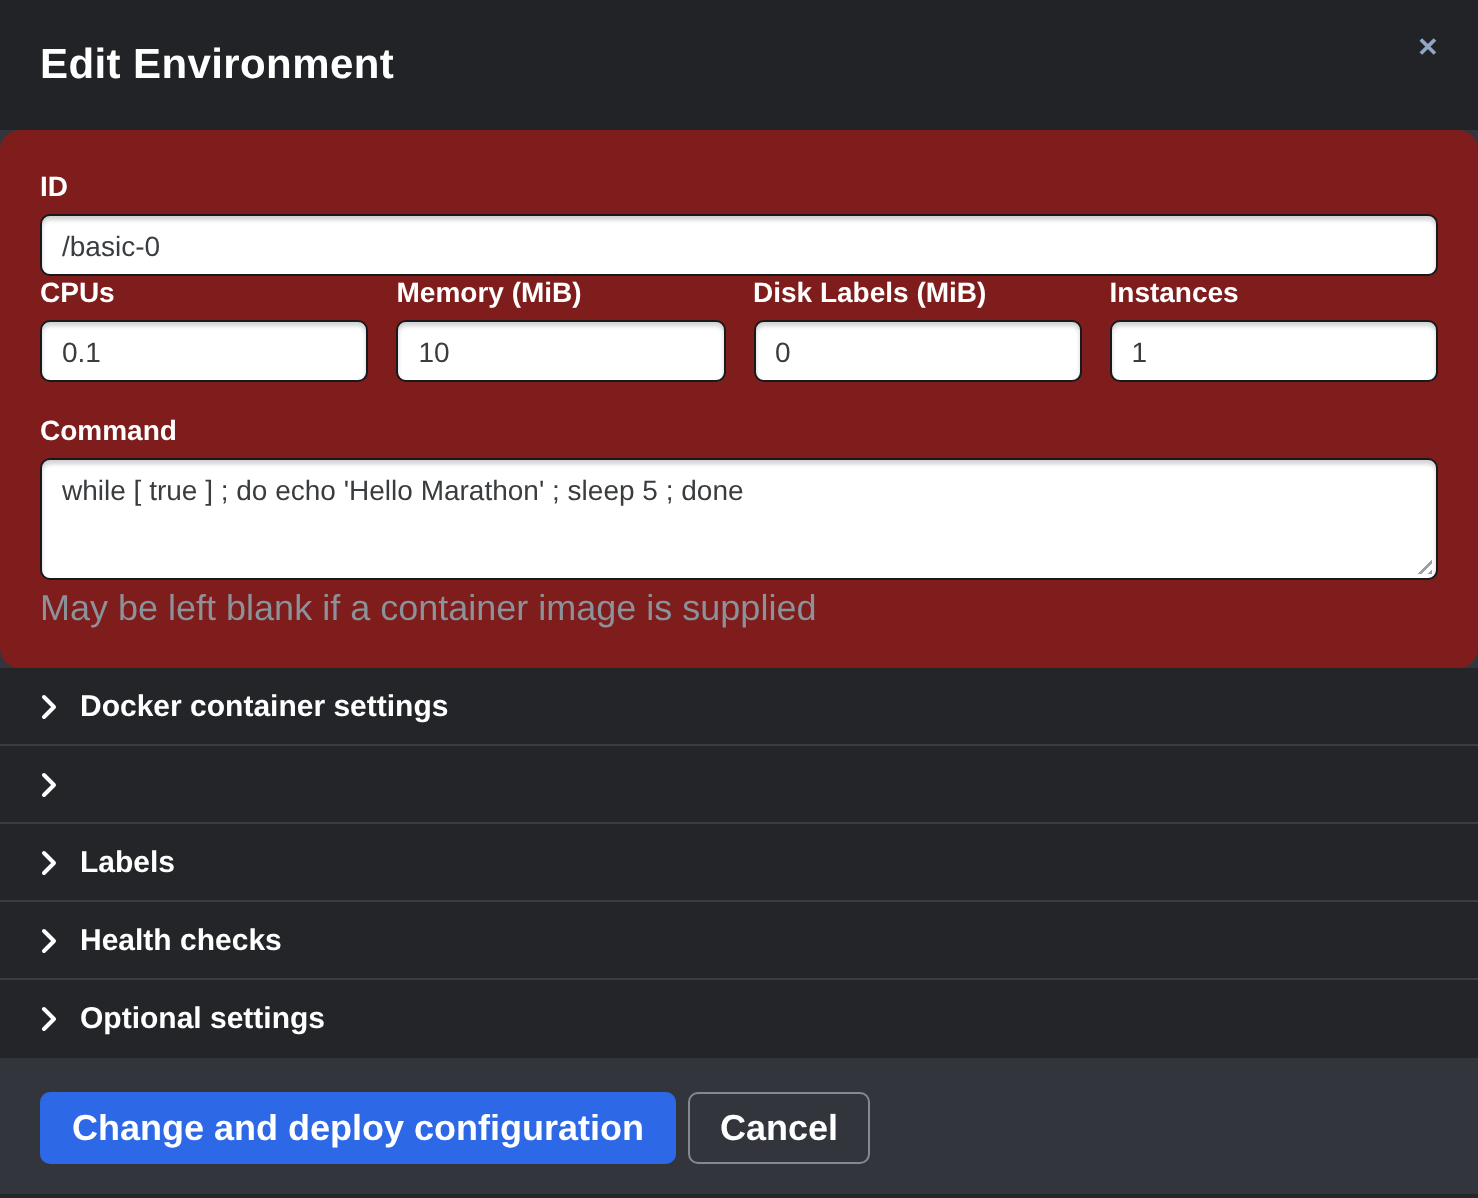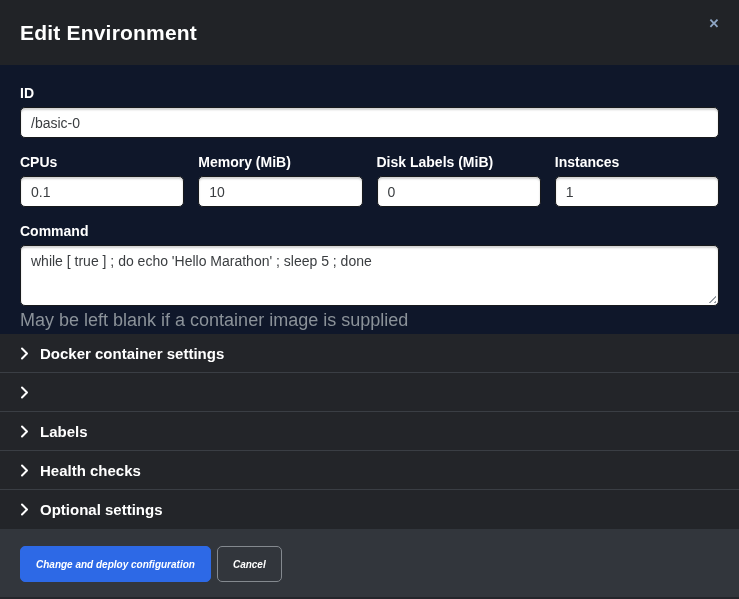--- a/index.html
+++ b/index.html
@@ -46,23 +46,24 @@
     font-weight: 700;
     cursor: pointer;
     line-height: 22px;
     text-align: center;
     padding: 0;
   }
   
   .modal-body {
     height: 269px;
     flex: 0 0 269px;
-    background: #0f172a;
+    background: #7f1d1d;
     padding: 20px 20px 0 20px;
     overflow: hidden;
+    border-radius: 10px;
   }
   .field-label {
     display: block;
     color: #ffffff;
     font-size: 14px;
     font-weight: 700;
     margin-bottom: 6px;
     line-height: 16px;
   }
   .text-input, .text-area {
@@ -75,21 +76,20 @@
     font-family: "Liberation Sans", sans-serif;
     font-size: 14px;
     padding: 0 10px;
     outline: none;
   }
   .text-input { height: 31px; }
   .field-row {
     display: grid;
     grid-template-columns: repeat(4, 1fr);
     gap: 14px;
-    margin-top: 16px;
   }
   .command-group { margin-top: 16px; }
   .textarea-wrap { position: relative; }
   .text-area {
     display: block;
     height: 61px;
     resize: none;
     padding: 7px 10px;
     line-height: 17px;
   }
@@ -141,26 +141,25 @@
     background: #32363c;
     padding: 17px 20px;
     display: flex;
     align-items: flex-start;
     gap: 6px;
   }
   .btn {
     height: 36px;
     border-radius: 5px;
     font-family: "Liberation Sans", sans-serif;
-    font-size: 10px;
+    font-size: 18px;
     font-weight: 700;
     cursor: pointer;
     display: inline-flex;
     align-items: center;
-    font-style: italic;
   }
   .btn-primary {
     background: #2d69e6;
     border: 1px solid #2d69e6;
     color: #ffffff;
     padding: 0 15px;
   }
   .btn-cancel {
     background: transparent;
     border: 1px solid #84898f;

